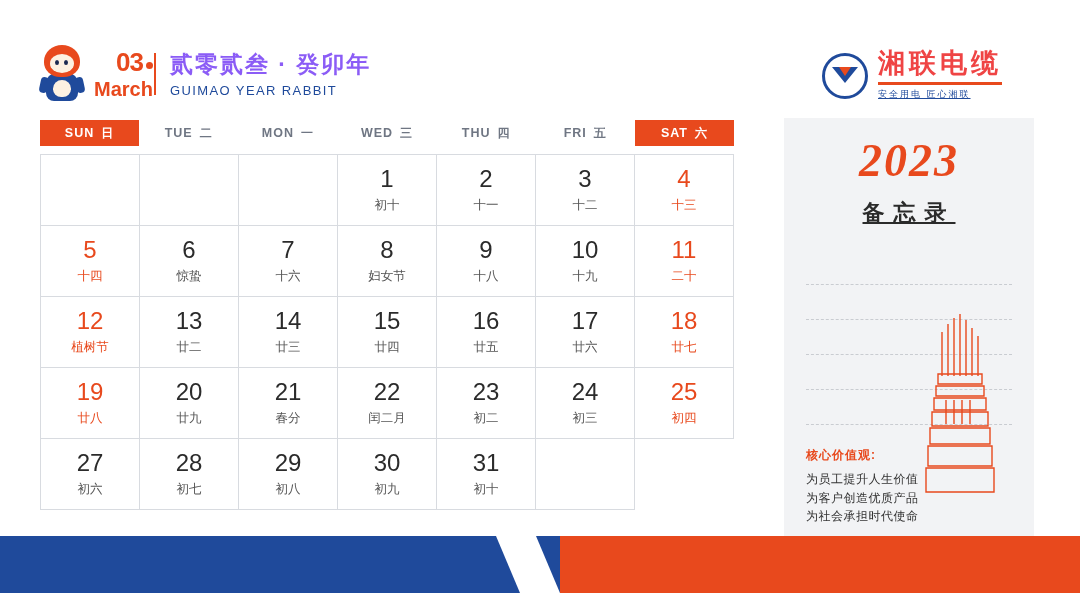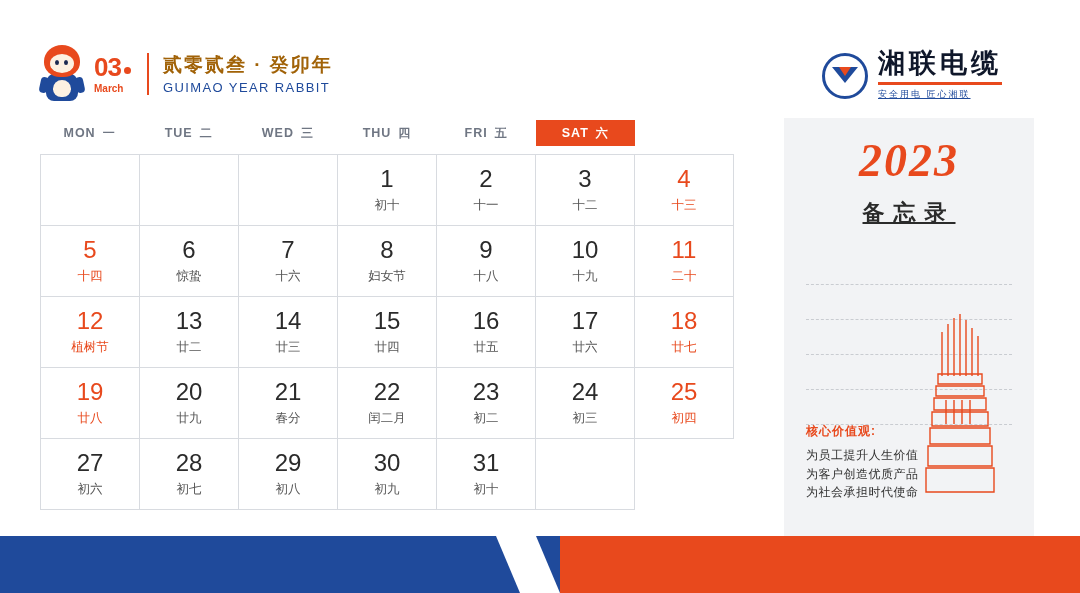--- a/index.html
+++ b/index.html
@@ -72,55 +72,56 @@
     position: absolute;
     top: 32px;
     width: 8px; height: 16px;
     background: #1f4a9b;
     border-radius: 5px;
   }
   .mascot .m-arm.l { left: 0; transform: rotate(12deg); }
   .mascot .m-arm.r { left: 36px; transform: rotate(-12deg); }
 
   .month-block {
-    margin-right: 16px;
+    margin-right: 1px;
     line-height: 1;
+    text-align: right;
   }
   .month-num {
     font-size: 26px;
     font-weight: bold;
     color: #e8491d;
     letter-spacing: -1px;
     position: relative;
     display: inline-block;
   }
   .month-dot {
     display: inline-block;
     width: 7px; height: 7px;
     background: #e8491d;
     border-radius: 50%;
     margin-left: 3px;
     vertical-align: 2px;
   }
   .month-name {
-    font-size: 10px;
+    font-size: 20px;
     font-weight: bold;
     color: #e8491d;
     margin-top: 4px;
   }
   .divider-v {
     width: 2px;
     height: 42px;
     background: #e8491d;
     margin-right: 14px;
   }
   .cn-title {
-    font-size: 19px;
-    font-weight: bold;
-    color: #a16207;
+    font-size: 23px;
+    font-weight: bold;
+    color: #8b5cf6;
     letter-spacing: 2px;
     line-height: 1.25;
   }
   .en-title {
     font-size: 13px;
     font-weight: normal;
     color: #1f4a9b;
     letter-spacing: 1.4px;
     margin-top: 4px;
   }
@@ -155,21 +156,21 @@
     position: absolute;
     left: 14px; top: 11px;
     width: 0; height: 0;
     border-left: 6px solid transparent;
     border-right: 6px solid transparent;
     border-top: 9px solid #e8491d;
   }
   .brand-text .b-cn {
     font-size: 27px;
     font-weight: bold;
-    color: #0f172a;
+    color: #ef4444;
     letter-spacing: 4px;
     line-height: 1;
   }
   .brand-text .b-bar {
     height: 3px;
     background: #e8491d;
     margin: 5px 0 3px 0;
   }
   .brand-text .b-sub {
     font-size: 9px;
@@ -276,21 +277,21 @@
     left: 128px;
     top: 186px;
     width: 96px;
     height: 190px;
   }
   .cable svg { display: block; }
 
   .values {
     position: absolute;
     left: 22px;
-    bottom: 34px;
+    bottom: 10px;
   }
   .values .v-title {
     font-size: 12px;
     font-weight: bold;
     color: #e8491d;
     margin-bottom: 6px;
     letter-spacing: 1px;
   }
   .values .v-line {
     font-size: 12px;
@@ -359,27 +360,31 @@
   <div class="brand-mark"></div>
   <div class="brand-text">
     <div class="b-cn">湘联电缆</div>
     <div class="b-bar"></div>
     <div class="b-sub">安全用电 匠心湘联</div>
   </div>
 </div>
 
 <div class="cal">
   <div class="dow-row">
+      <div class="dow weekend">
+        <span>SUN</span>
+        <span class="cn">日</span>
+      </div>
+      <div class="dow">
+        <span>TUE</span>
+        <span class="cn">二</span>
+      </div>
       <div class="dow">
         <span>MON</span>
         <span class="cn">一</span>
-      </div>
-      <div class="dow">
-        <span>TUE</span>
-        <span class="cn">二</span>
       </div>
       <div class="dow">
         <span>WED</span>
         <span class="cn">三</span>
       </div>
       <div class="dow">
         <span>THU</span>
         <span class="cn">四</span>
       </div>
       <div class="dow">

